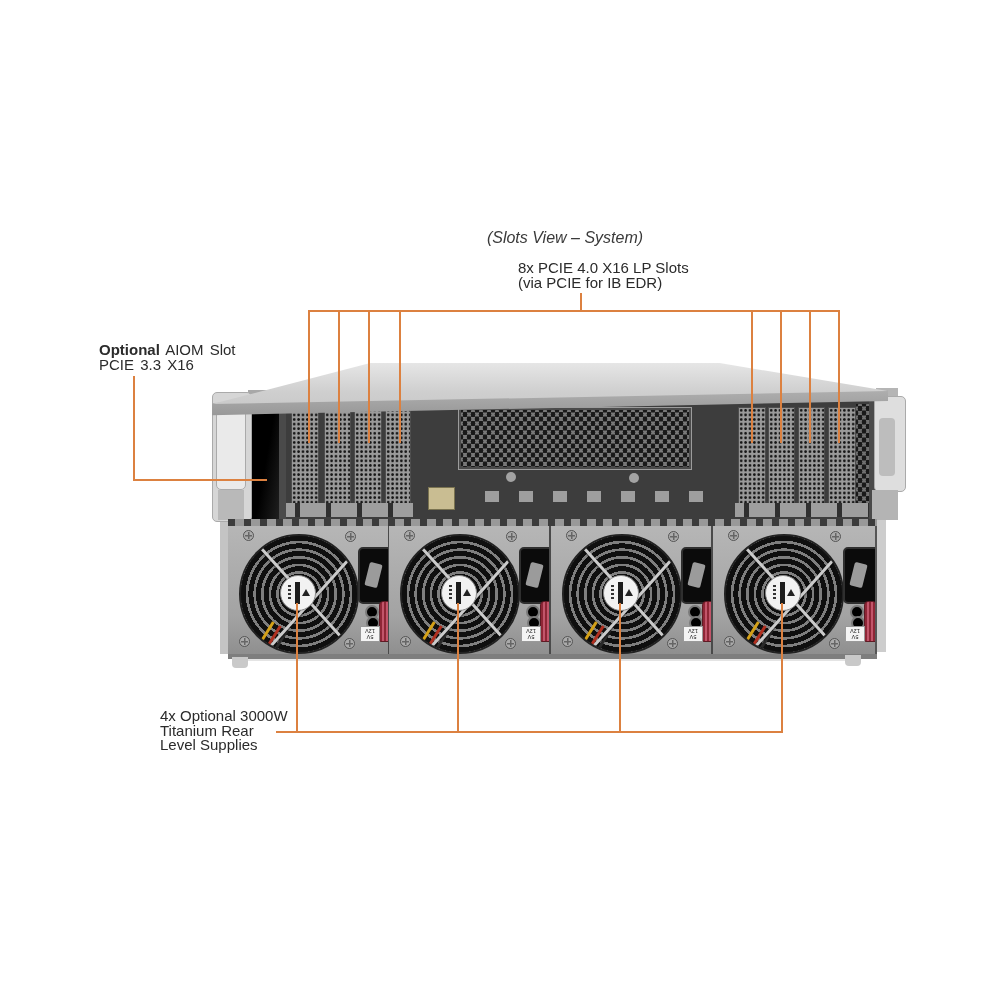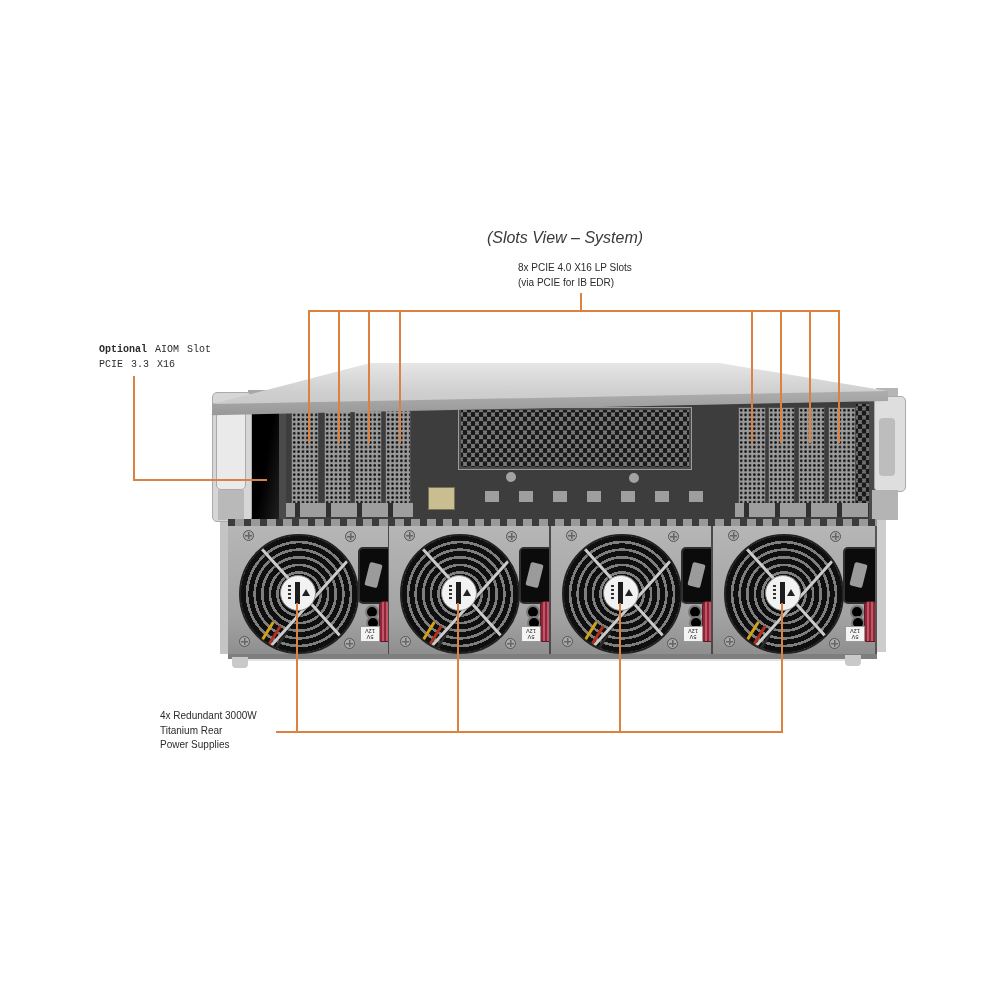--- a/index.html
+++ b/index.html
@@ -2,21 +2,21 @@
 <html><head>
 <meta charset="utf-8">
 <style>
   html,body{margin:0;padding:0;background:#fff;}
   .canvas{position:relative;width:1000px;height:1000px;background:#fff;overflow:hidden;
           font-family:"Liberation Sans",sans-serif;color:#2e2e2e;}
   .abs{position:absolute;}
   
   .cl{position:absolute;background:#DC8140;}
   
-  .lbl{position:absolute;font-size:10px;line-height:14.5px;color:#2b2b2b;}
+  .lbl{position:absolute;font-size:15px;line-height:14.5px;color:#2b2b2b;}
   .title{position:absolute;left:455px;top:229px;width:220px;text-align:center;
          font-size:16px;font-style:italic;color:#3a3a3a;}
   
   .lid{position:absolute;left:212px;top:363px;width:676px;height:52px;
        background:linear-gradient(180deg,#e6e6e6,#cfcfcf 55%,#c6c6c6);
        clip-path:polygon(23.4% 0,75.1% 0,100% 54%,0 79%);}
   .lip{position:absolute;left:212px;top:386px;width:676px;height:31px;
        background:linear-gradient(180deg,#b2b2b2,#979797);
        clip-path:polygon(0 55%,100% 13%,100% 48%,0 94%);}
   .panel{position:absolute;left:228px;top:400px;width:648px;height:119px;background:#4a4a4a;}
@@ -76,29 +76,29 @@
 
 <div class="canvas">
 
   <div class="title">(Slots View – System)</div>
 
   <div class="lbl" style="left:518px;top:261px;">
     <div>8x PCIE 4.0 X16 LP Slots</div>
     <div>(via PCIE for IB EDR)</div>
   </div>
 
-  <div class="lbl" style="left:99px;top:343px;word-spacing:2px;font-family:Liberation Mono, monospace;">
+  <div class="lbl" style="left:99px;top:343px;word-spacing:2px;">
     <div><b>Optional</b><span> AIOM Slot</span></div>
     <div>PCIE 3.3 X16</div>
   </div>
 
   <div class="lbl" style="left:160px;top:709px;">
-    <div>4x Redundant 3000W</div>
+    <div>4x Optional 3000W</div>
     <div>Titanium Rear</div>
-    <div>Power Supplies</div>
+    <div>Level Supplies</div>
   </div>
 
   <div class="abs" style="left:0;top:0;width:1000px;height:1000px;">
 
     <div class="abs" style="left:220px;top:402px;width:10px;height:252px;background:#c4c4c4;"></div>
     <div class="abs" style="left:874px;top:396px;width:12px;height:256px;background:#cdcdcd;"></div>
     <div class="abs" style="left:242px;top:656px;width:610px;height:5px;background:#e4e4e4;border-radius:3px;"></div>
 
     <div class="panel"></div>
 

